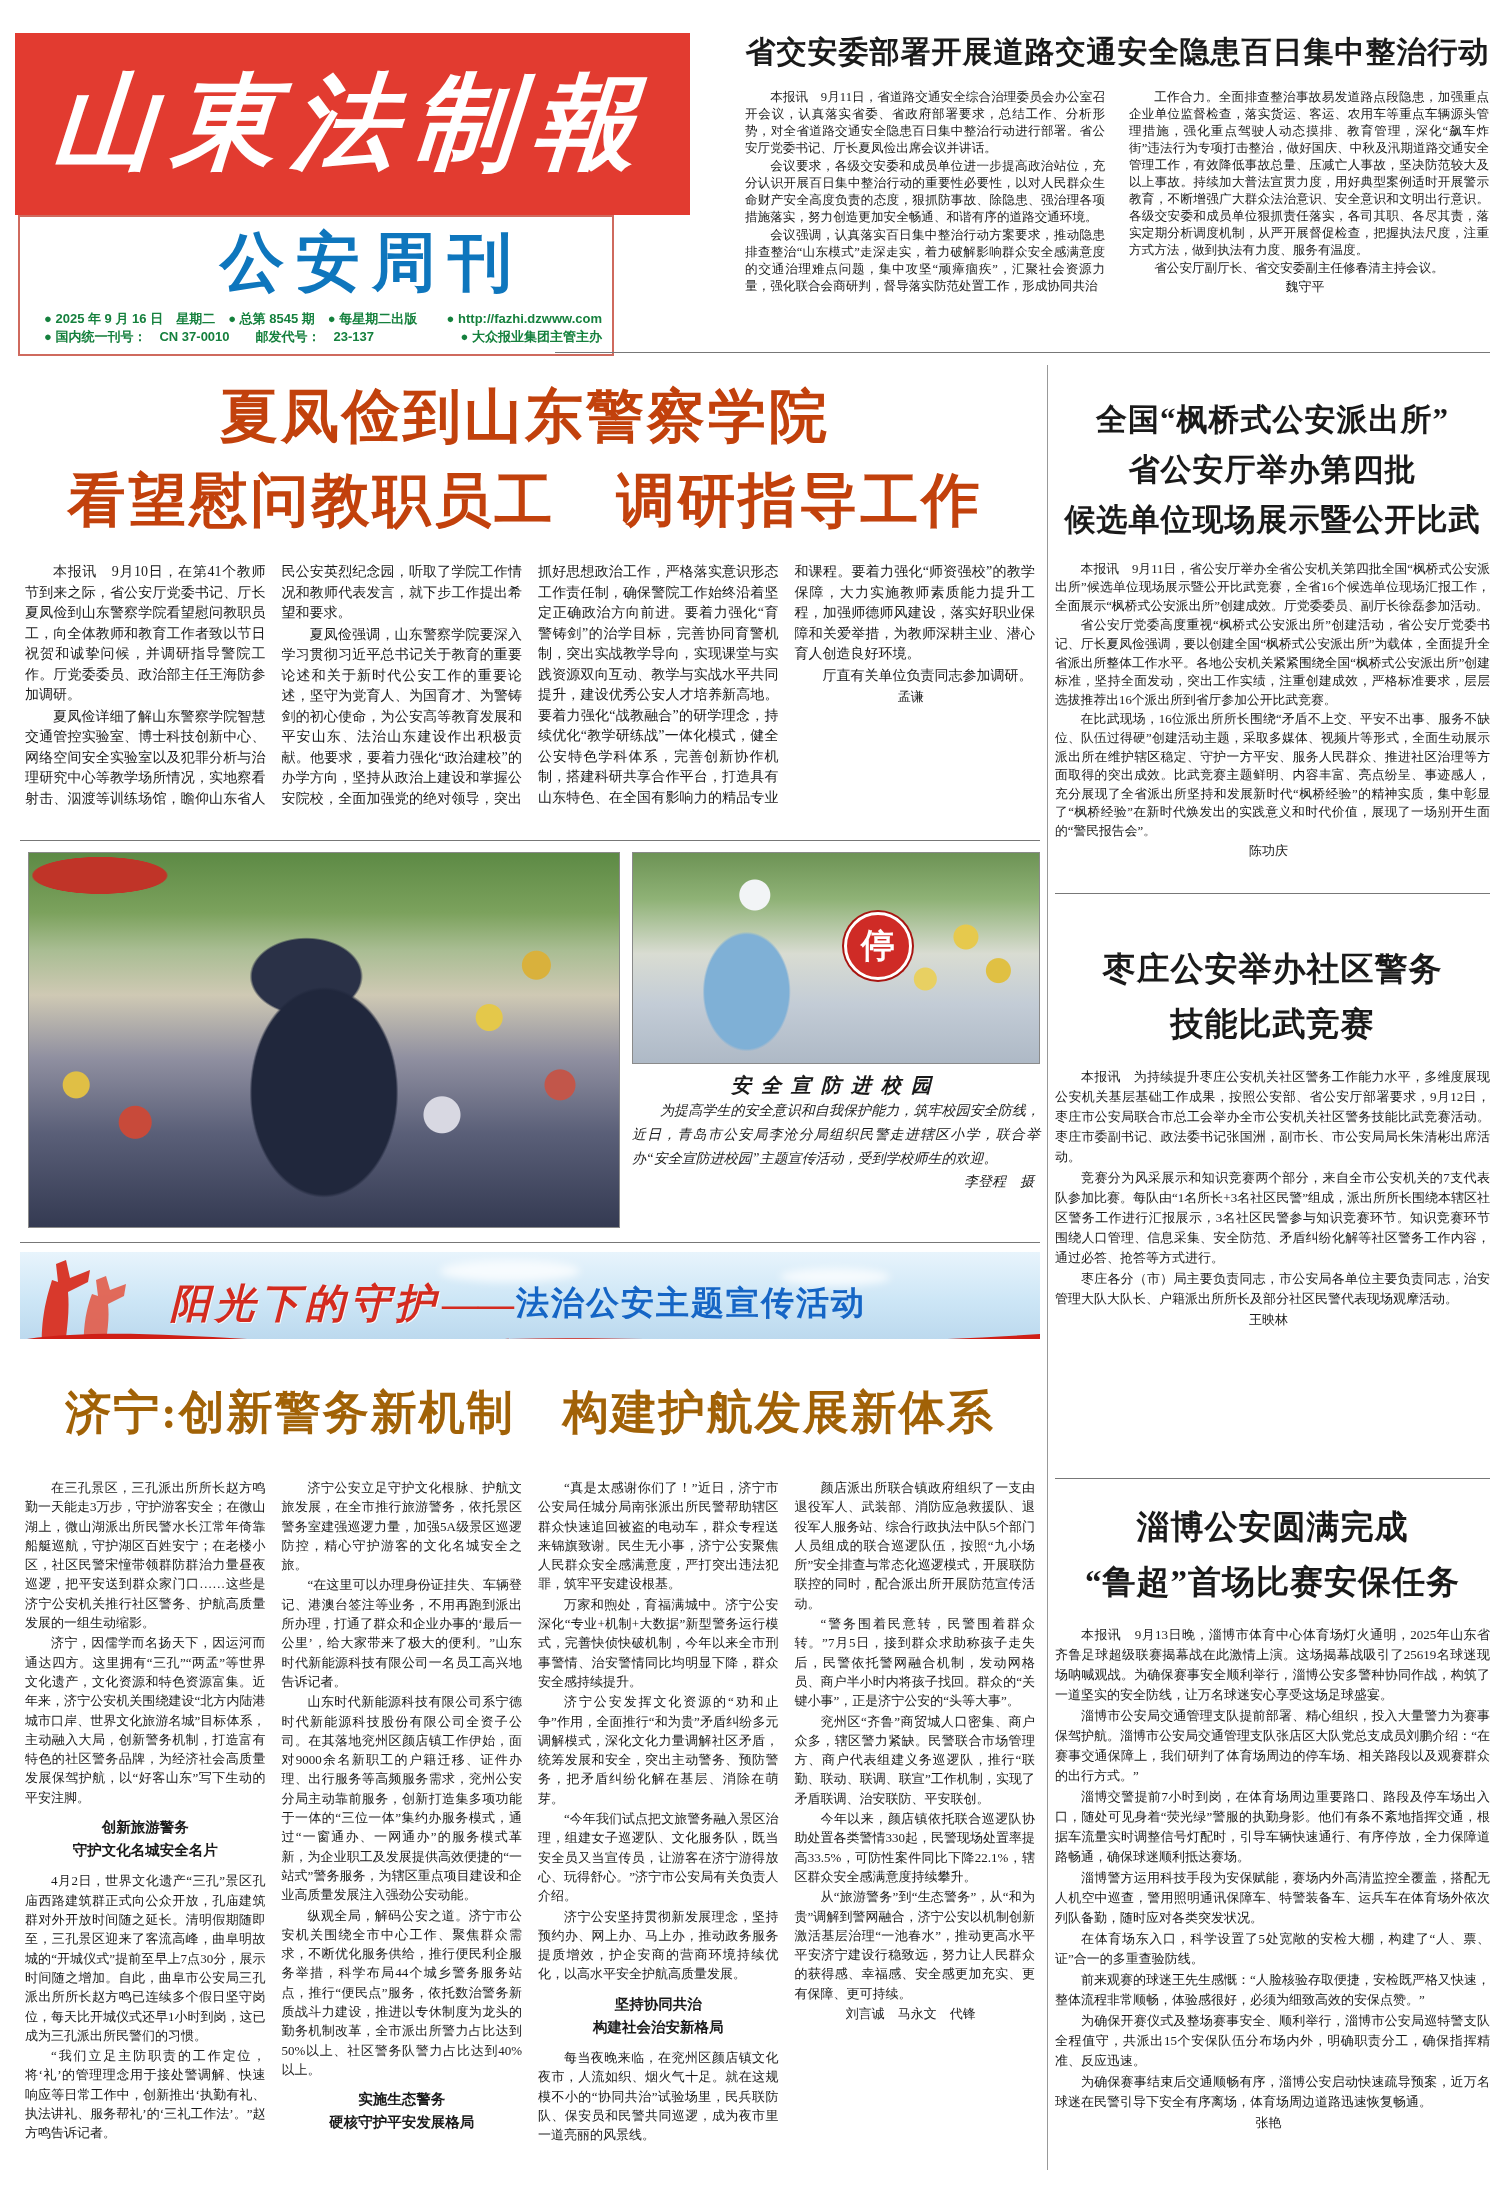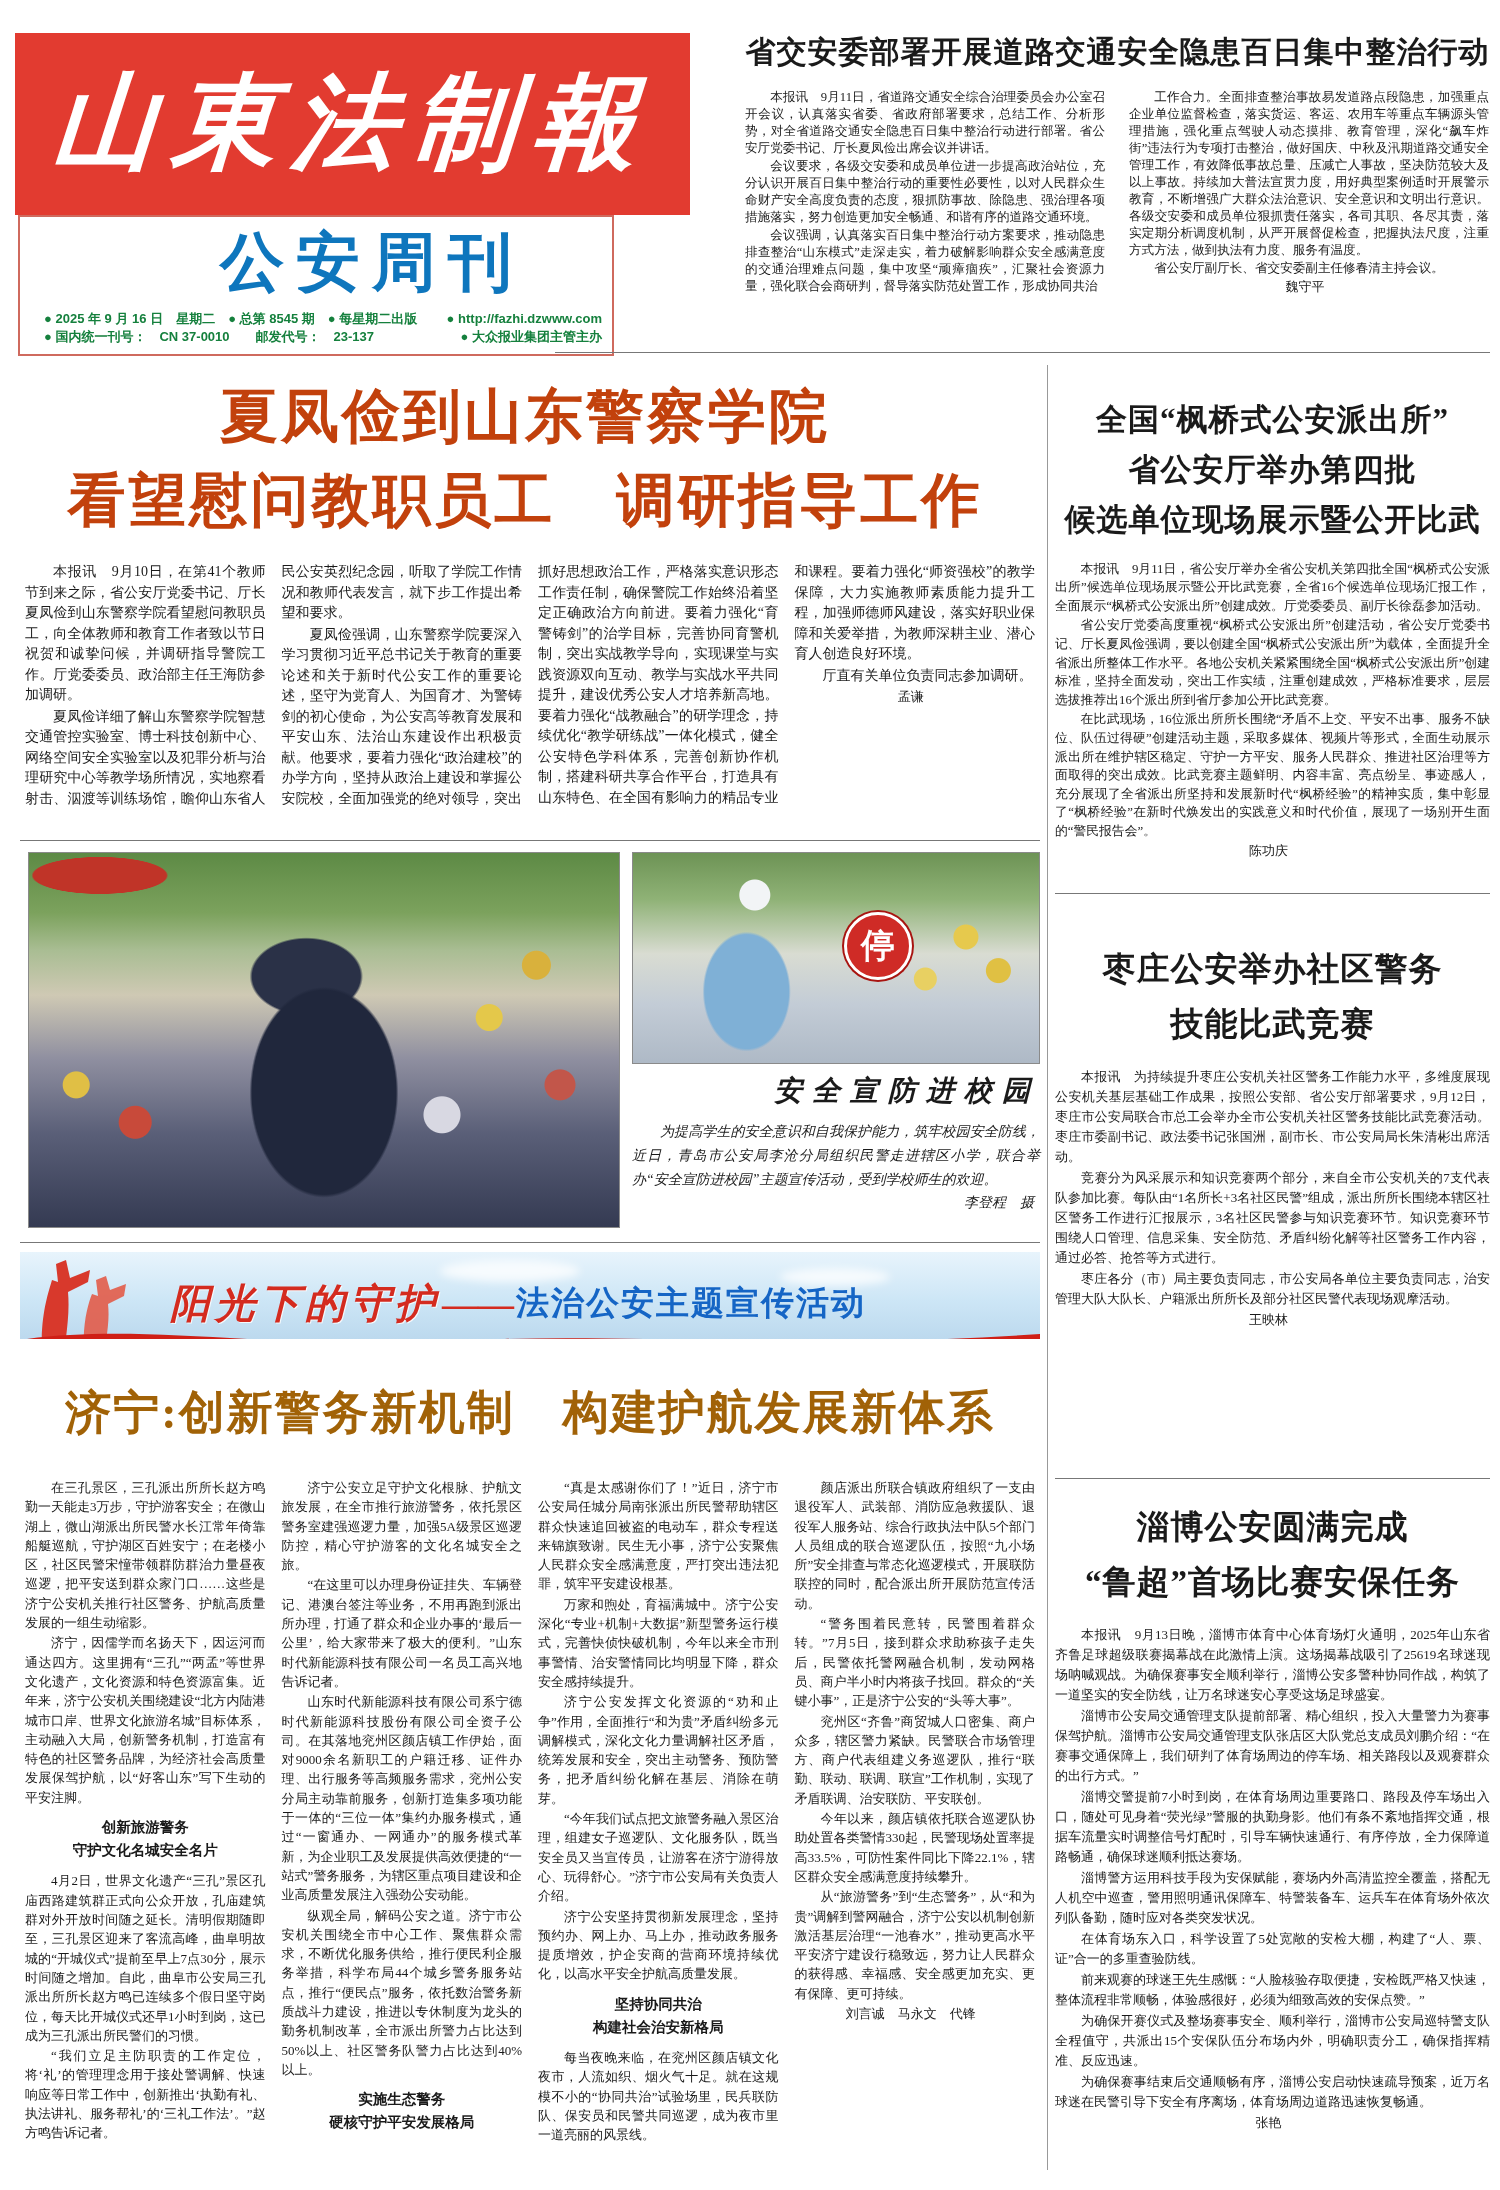--- a/index.html
+++ b/index.html
@@ -52,22 +52,22 @@
       radial-gradient(circle at 90% 56%, #e0c043 0 12px, transparent 13px),
       radial-gradient(circle at 72% 60%, #e8d062 0 11px, transparent 12px),
       radial-gradient(circle at 30% 20%, #f2f4f6 0 15px, transparent 16px),
       radial-gradient(ellipse 70px 95px at 28% 66%, #7fb0d6 0 60%, transparent 63%),
       linear-gradient(180deg, #6d9355 0%, #8fb276 22%, #d9dcd2 48%, #c3ccd6 72%, #aeb9c6 100%);}
   .stop-sign{position:absolute;left:52%;top:28%;width:62px;height:62px;border-radius:50%;
       background:#cf2b26;border:3px solid #fff;box-shadow:0 0 0 2px #a81410;
       display:flex;align-items:center;justify-content:center;color:#fff;
       font-family:"Liberation Sans",sans-serif;font-weight:bold;font-size:34px;}
   .caption{position:absolute;left:632px;top:1072px;width:408px;height:156px;}
-  .caption-title{text-align:right;font-weight:bold;font-style:italic;font-size:28px;
-      letter-spacing:10px;margin-bottom:10px;}
+  .caption-title{text-align:center;font-weight:bold;font-style:italic;font-size:20px;
+      letter-spacing:10px;}
   .caption-text{font-style:italic;font-size:14px;line-height:1.72;text-align:justify;text-indent:2em;}
   .caption-credit{text-align:right;font-style:italic;font-size:14px;padding-right:6px;margin-top:2px;}
   
   .banner{position:absolute;left:20px;top:1252px;width:1020px;height:87px;overflow:hidden;
       background:linear-gradient(180deg,#e8f4fc 0%,#cde6f6 55%,#bcd9ee 100%);}
   .banner svg.decor{position:absolute;left:0;top:0;}
   .banner-text{position:absolute;left:150px;top:24px;display:flex;align-items:center;white-space:nowrap;}
   .banner-callig{color:#d42b1f;font-weight:bold;font-style:italic;font-size:40px;letter-spacing:5px;
       text-shadow:1px 1px 0 rgba(255,255,255,.8);}
   .banner-dash{color:#d42b1f;font-weight:bold;font-size:36px;margin:0 2px;}

